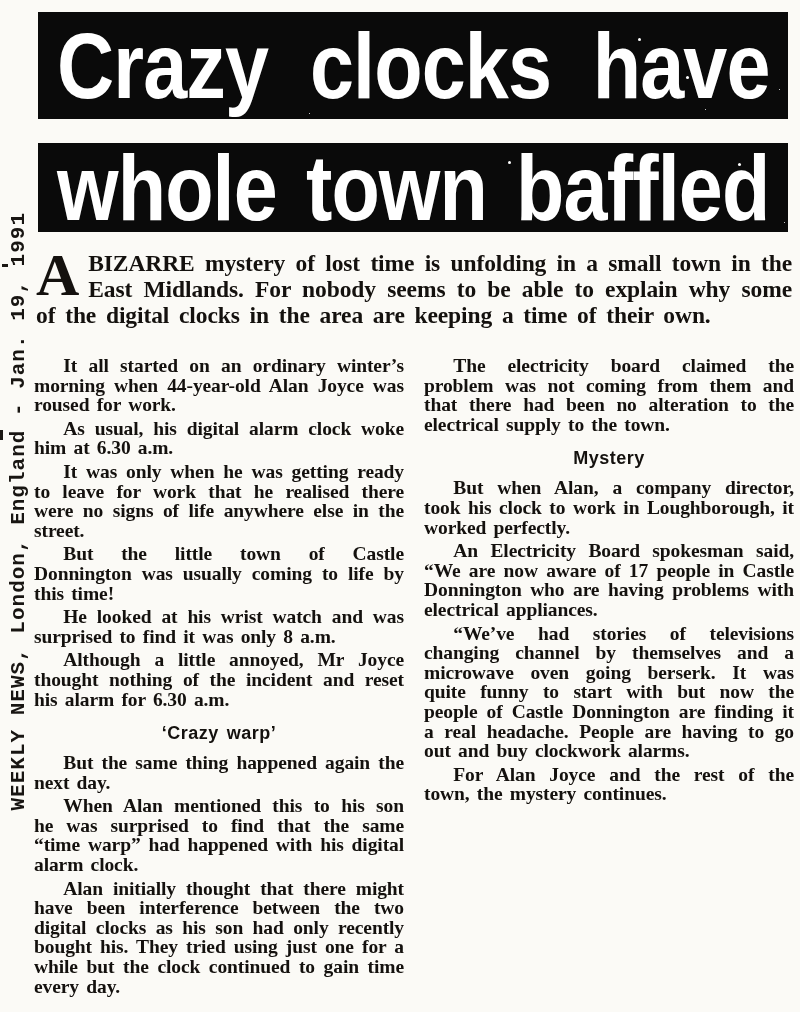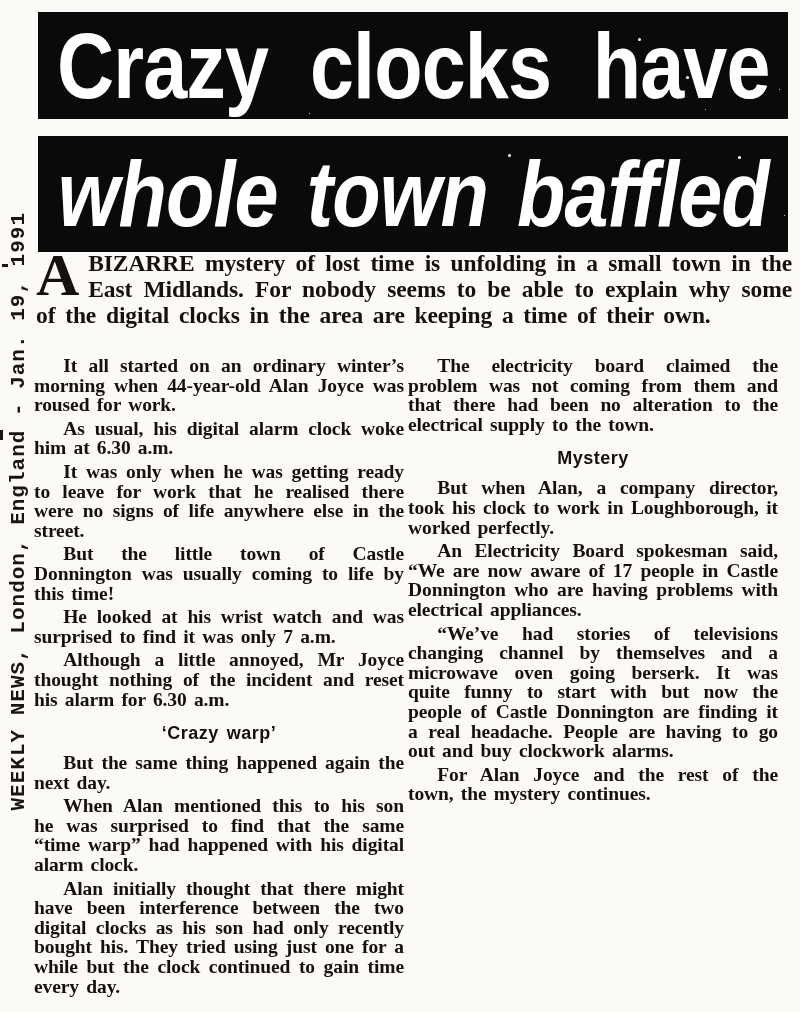--- a/index.html
+++ b/index.html
@@ -24,22 +24,22 @@
     font-size:21px; line-height:1; letter-spacing:1px; white-space:nowrap;
     color:#181512;
   }
 
   
   .headlines { position:absolute; left:38px; top:12px; width:750px; }
   .bar {
     position:relative; height:107px; background:#0a0a0a;
     display:flex; align-items:center; justify-content:center; overflow:hidden;
   }
-  .bar1 { margin-bottom:17px; }
-  .bar2 { height:116px;font-style:italic; }
+  .bar1 { margin-bottom:24px; }
+  .bar2 { height:89px; }
   .hl {
     color:#ffffff; font-family:"Liberation Sans", sans-serif; font-weight:bold;
     font-size:92px; line-height:1; white-space:nowrap;
     transform:scaleX(0.86); letter-spacing:-1px;
   }
   .hl1 { word-spacing:0.26em; }
   .hl2 { word-spacing:0.10em; }
   
   .bar1::after {
     content:""; position:absolute; left:600px; top:26px; width:3px; height:3px;
@@ -64,21 +64,21 @@
     text-align:justify; word-spacing:4px; letter-spacing:-0.1px;
   }
   .dropcap {
     float:left; font-size:60px; line-height:47px; height:50px;
     padding:2px 9px 0 0; font-weight:bold;
   }
 
   
   .columns {
     position:absolute; left:34px; top:356px; width:760px;
-    display:flex; gap:4px;
+    display:flex; gap:20px;
   }
   .col {
     width:370px; font-weight:bold; font-size:19.5px; line-height:19.6px;
     text-align:justify; word-spacing:2.5px; letter-spacing:-0.1px;
   }
   .col p { margin:0 0 4px 0; text-indent:1.5em; }
   .subhead {
     font-family:"Liberation Sans", sans-serif; font-weight:bold;
     font-size:18px; line-height:28px; text-align:center;
     margin:10px 0 6px 0; text-indent:0; letter-spacing:0.5px;
@@ -109,21 +109,21 @@
     <span class="dropcap">A</span><span>BIZARRE mystery of lost time is unfolding in a small town in the East Midlands. For nobody seems to be able to explain why some of the digital clocks in the area are keeping a time of their own.</span>
   </div>
 
   <div class="columns">
 
     <div class="col">
       <p>It all started on an ordinary winter’s morning when 44-year-old Alan Joyce was roused for work.</p>
       <p>As usual, his digital alarm clock woke him at 6.30 a.m.</p>
       <p>It was only when he was getting ready to leave for work that he realised there were no signs of life anywhere else in the street.</p>
       <p>But the little town of Castle Donnington was usually coming to life by this time!</p>
-      <p>He looked at his wrist watch and was surprised to find it was only 7 a.m.</p>
+      <p>He looked at his wrist watch and was surprised to find it was only 8 a.m.</p>
       <p>Although a little annoyed, Mr Joyce thought nothing of the incident and reset his alarm for 6.30 a.m.</p>
       <h3 class="subhead">‘Crazy warp’</h3>
       <p>But the same thing happened again the next day.</p>
       <p>When Alan mentioned this to his son he was surprised to find that the same “time warp” had happened with his digital alarm clock.</p>
       <p>Alan initially thought that there might have been interference between the two digital clocks as his son had only recently bought his. They tried using just one for a while but the clock continued to gain time every day.</p>
     </div>
 
     <div class="col">
       <p>The electricity board claimed the problem was not coming from them and that there had been no alteration to the electrical supply to the town.</p>
       <h3 class="subhead">Mystery</h3>

